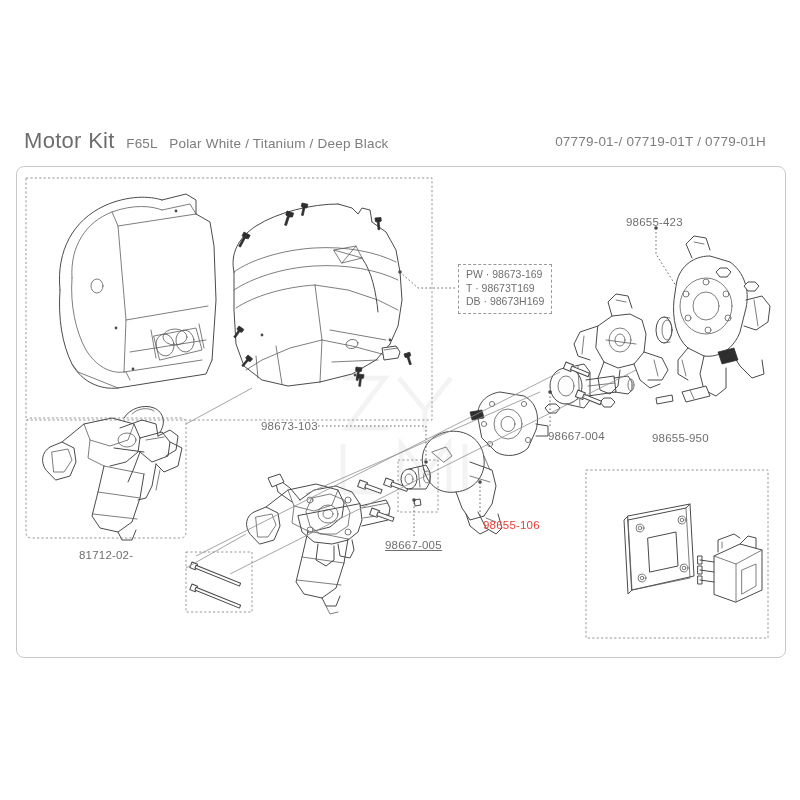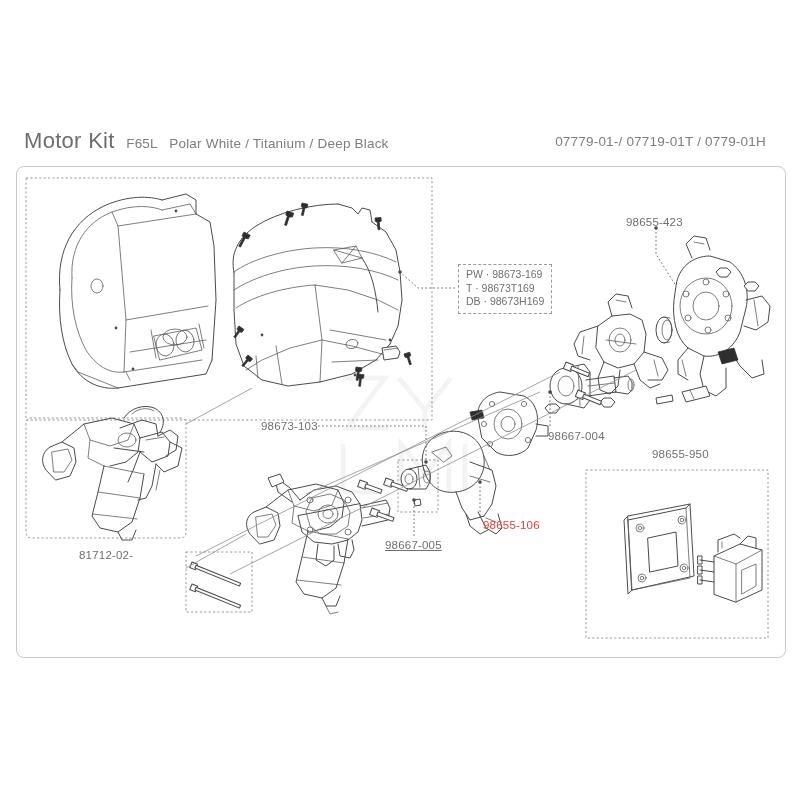--- a/index.html
+++ b/index.html
@@ -456,15 +456,15 @@
   <div class="lbl" style="left:626px;top:216px;">98655-423</div>
 
   <div class="lbl" style="left:508px;top:430px;margin-left:40px;">98667-004</div>
 
   <div class="lbl" style="left:385px;top:539px;text-decoration:underline;">98667-005</div>
 
   <div class="lbl red" style="left:449px;top:519px;">98655-106</div>
 
   <div class="lbl" style="left:79px;top:549px;">81712-02-</div>
 
-  <div class="lbl" style="left:652px;top:448px;text-align:center;">98655-950</div>
+  <div class="lbl" style="left:652px;top:432px;text-align:center;">98655-950</div>
 
 </div>
 
 </body></html>

